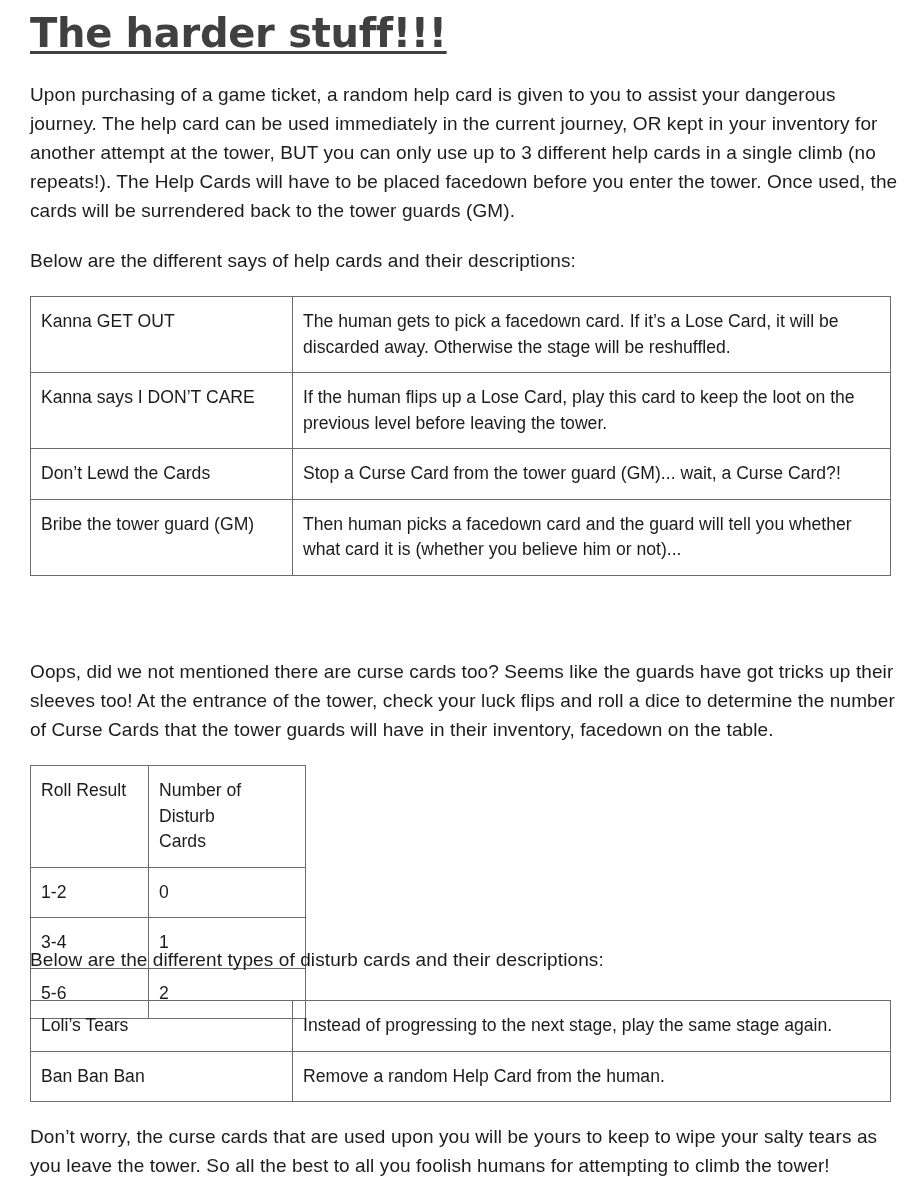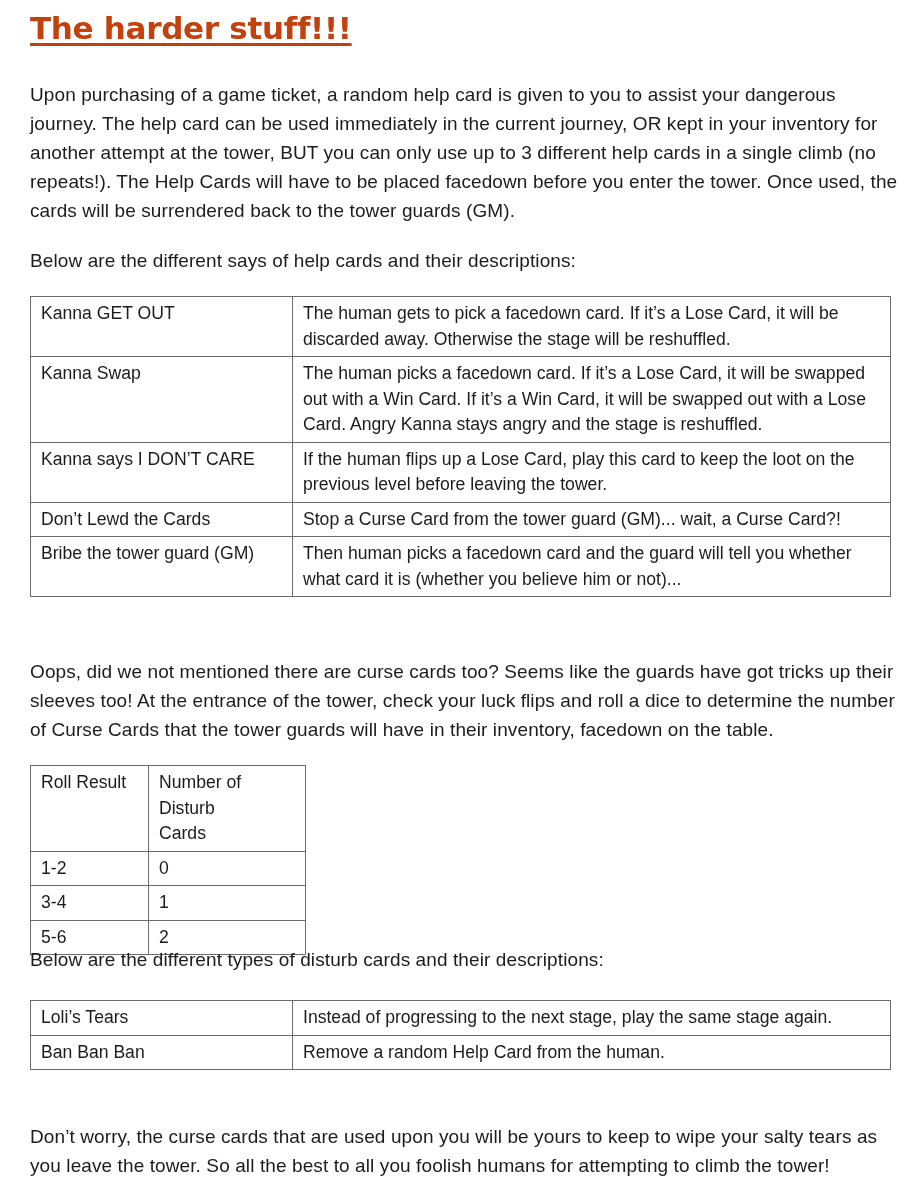--- a/index.html
+++ b/index.html
@@ -13,27 +13,27 @@
     position: relative;
     overflow: hidden;
     font-family: "Liberation Sans", sans-serif;
     color: #1a1a1a;
   }
   h1.title {
     position: absolute;
     left: 30px;
     top: 10px;
     margin: 0;
-    font-size: 31px;
+    font-size: 40px;
     font-weight: bold;
     letter-spacing: -0.3px;
     text-decoration: underline;
     text-decoration-thickness: 3px;
     text-underline-offset: 4px;
-    color: #c2410c;
+    color: #404040;
     font-family: "DejaVu Sans", sans-serif;
   }
   .para {
     position: absolute;
     left: 30px;
     width: 870px;
     margin: 0;
     font-size: 19px;
     line-height: 29px;
     color: #1c1c1c;
@@ -42,21 +42,21 @@
   table.doc-table {
     position: absolute;
     border-collapse: collapse;
     font-size: 17.6px;
     line-height: 25.5px;
     color: #1c1c1c;
   }
   table.doc-table td {
     border: 1.3px solid #6b6b6b;
     vertical-align: top;
-    padding: 4px 10px;
+    padding: 12px 10px;
   }
   #help-table { left: 30px; top: 296px; width: 861px; }
   #help-table td.c1 { width: 241px; }
   #roll-table { left: 30px; top: 765px; width: 276px; }
   #roll-table td.c1 { width: 97px; }
   #disturb-table { left: 30px; top: 1000px; width: 861px; }
   #disturb-table td.c1 { width: 241px; }
 </style>
 </head>
 <body>
@@ -65,24 +65,20 @@
 
 <p class="para" style="top:80px;">Upon purchasing of a game ticket, a random help card is given to you to assist your dangerous journey. The help card can be used immediately in the current journey, OR kept in your inventory for another attempt at the tower, BUT you can only use up to 3 different help cards in a single climb (no repeats!). The Help Cards will have to be placed facedown before you enter the tower. Once used, the cards will be surrendered back to the tower guards (GM).</p>
 
 <p class="para" style="top:246px;">Below are the different says of help cards and their descriptions:</p>
 
 <table class="doc-table" id="help-table">
   <tbody>
     <tr>
       <td class="c1">Kanna GET OUT</td>
       <td>The human gets to pick a facedown card. If it’s a Lose Card, it will be discarded away. Otherwise the stage will be reshuffled.</td>
-    </tr>
-    <tr>
-      <td class="c1">Kanna Swap</td>
-      <td>The human picks a facedown card. If it’s a Lose Card, it will be swapped out with a Win Card. If it’s a Win Card, it will be swapped out with a Lose Card. Angry Kanna stays angry and the stage is reshuffled.</td>
     </tr>
     <tr>
       <td class="c1">Kanna says I DON’T CARE</td>
       <td>If the human flips up a Lose Card, play this card to keep the loot on the previous level before leaving the tower.</td>
     </tr>
     <tr>
       <td class="c1">Don’t Lewd the Cards</td>
       <td>Stop a Curse Card from the tower guard (GM)... wait, a Curse Card?!</td>
     </tr>
     <tr>

